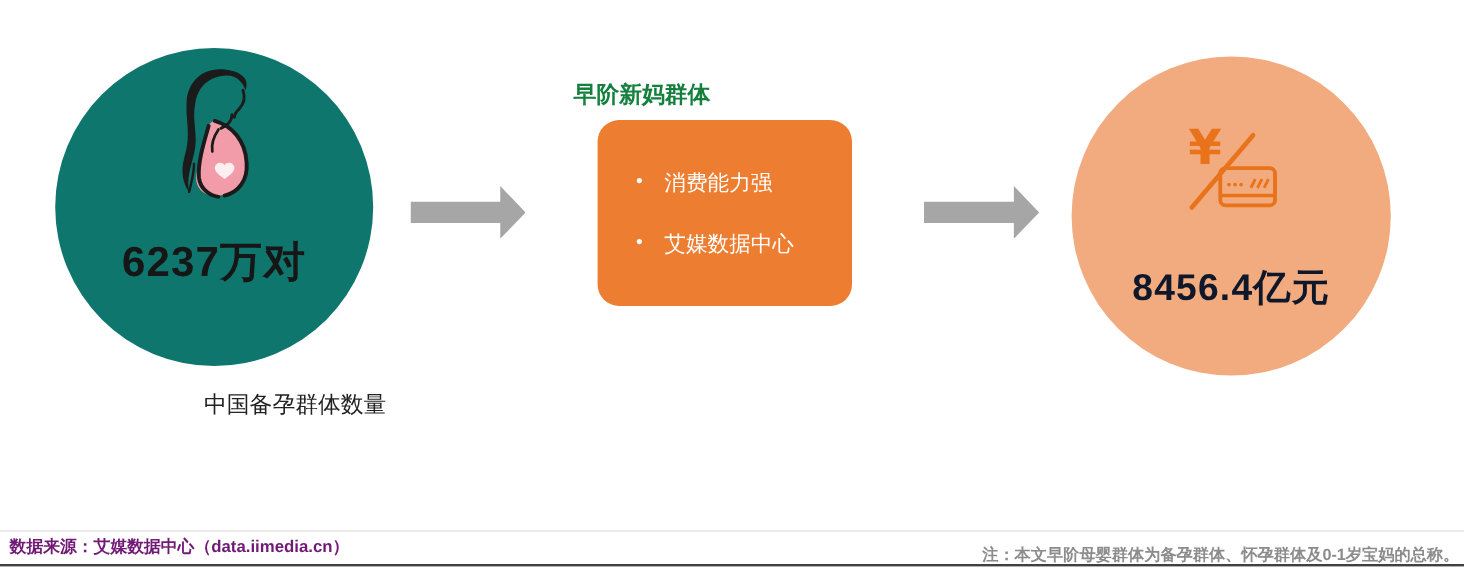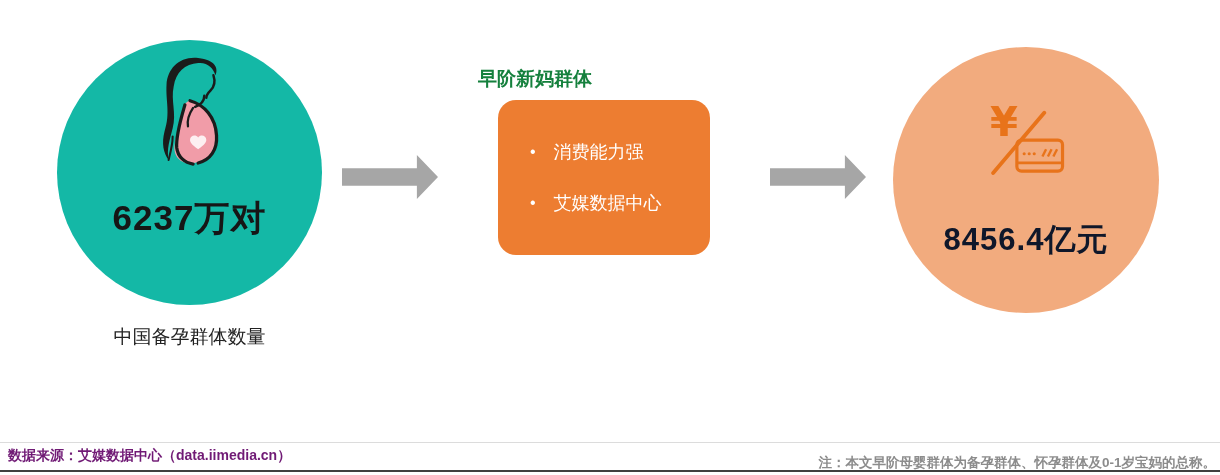--- a/index.html
+++ b/index.html
@@ -10,41 +10,41 @@
   }
   .canvas {
     position: relative;
     width: 1220px;
     height: 475px;
     background: #ffffff;
     overflow: hidden;
   }
   .circle { position: absolute; border-radius: 50%; }
   .left-circle {
-    left: 57px; top: 40px; width: 265px; height: 265px;
-    background: #14b8a6;
+    left: 46px; top: 40px; width: 265px; height: 265px;
+    background: #0f766e;
   }
   .right-circle {
     left: 893px; top: 47px; width: 266px; height: 266px;
     background: #F2AB7E;
   }
   .circle-icon { position: absolute; left: 50%; transform: translateX(-50%); }
   .left-circle .circle-icon { top: 13px; }
   .right-circle .circle-icon { top: 54px; }
   .big-num {
     position: absolute; left: 0; width: 100%;
     text-align: center; font-weight: bold; letter-spacing: 1px;
   }
   .left-circle .big-num { top: 155px; font-size: 35px; color: #161616; }
   .right-circle .big-num { top: 172px; font-size: 31px; color: #0f172a; }
   .caption {
     position: absolute; text-align: center; color: #222222;
     font-size: 19px;
   }
-  .left-caption { left: 57px; width: 265px; top: 324px; }
+  .left-caption { left: 57px; width: 265px; top: 324px; text-align: right; }
   .right-caption { left: 880px; width: 310px; top: 334px; line-height: 34px; }
   .arrow {
     position: absolute; width: 96px; height: 44px;
     background: #A6A6A6;
     clip-path: polygon(0 30%, 78% 30%, 78% 0, 100% 50%, 78% 100%, 78% 70%, 0 70%);
   }
   .arrow-1 { left: 342px; top: 155px; }
   .arrow-2 { left: 770px; top: 155px; }
   .mid-title {
     position: absolute; left: 478px; width: 252px; top: 66px;

